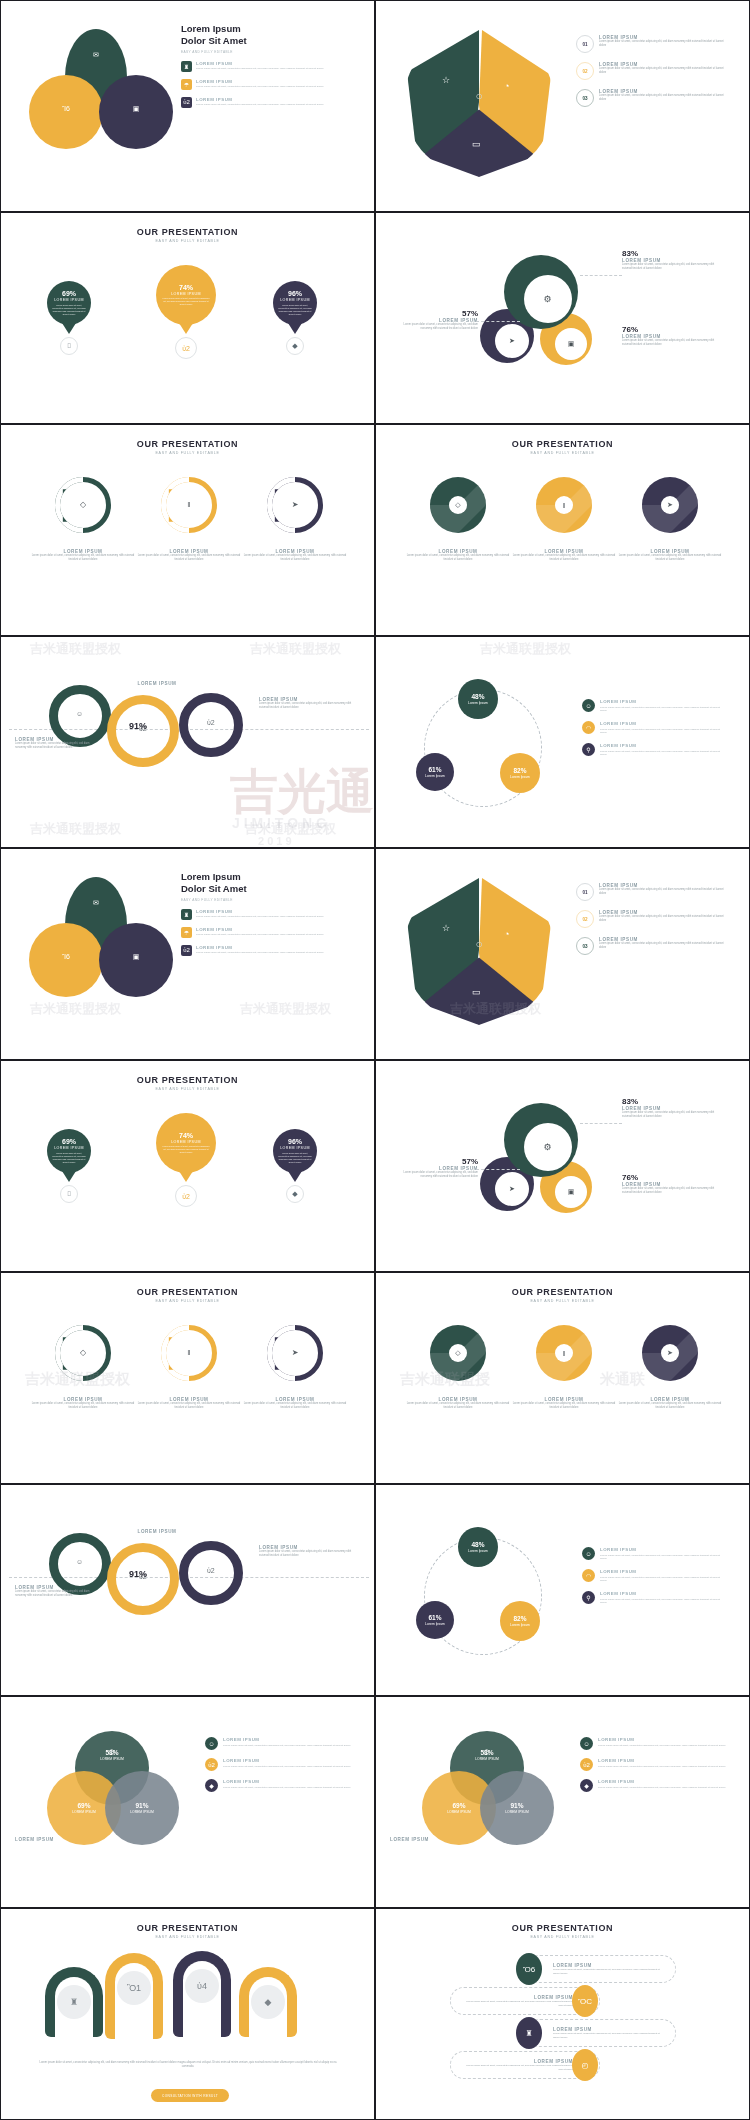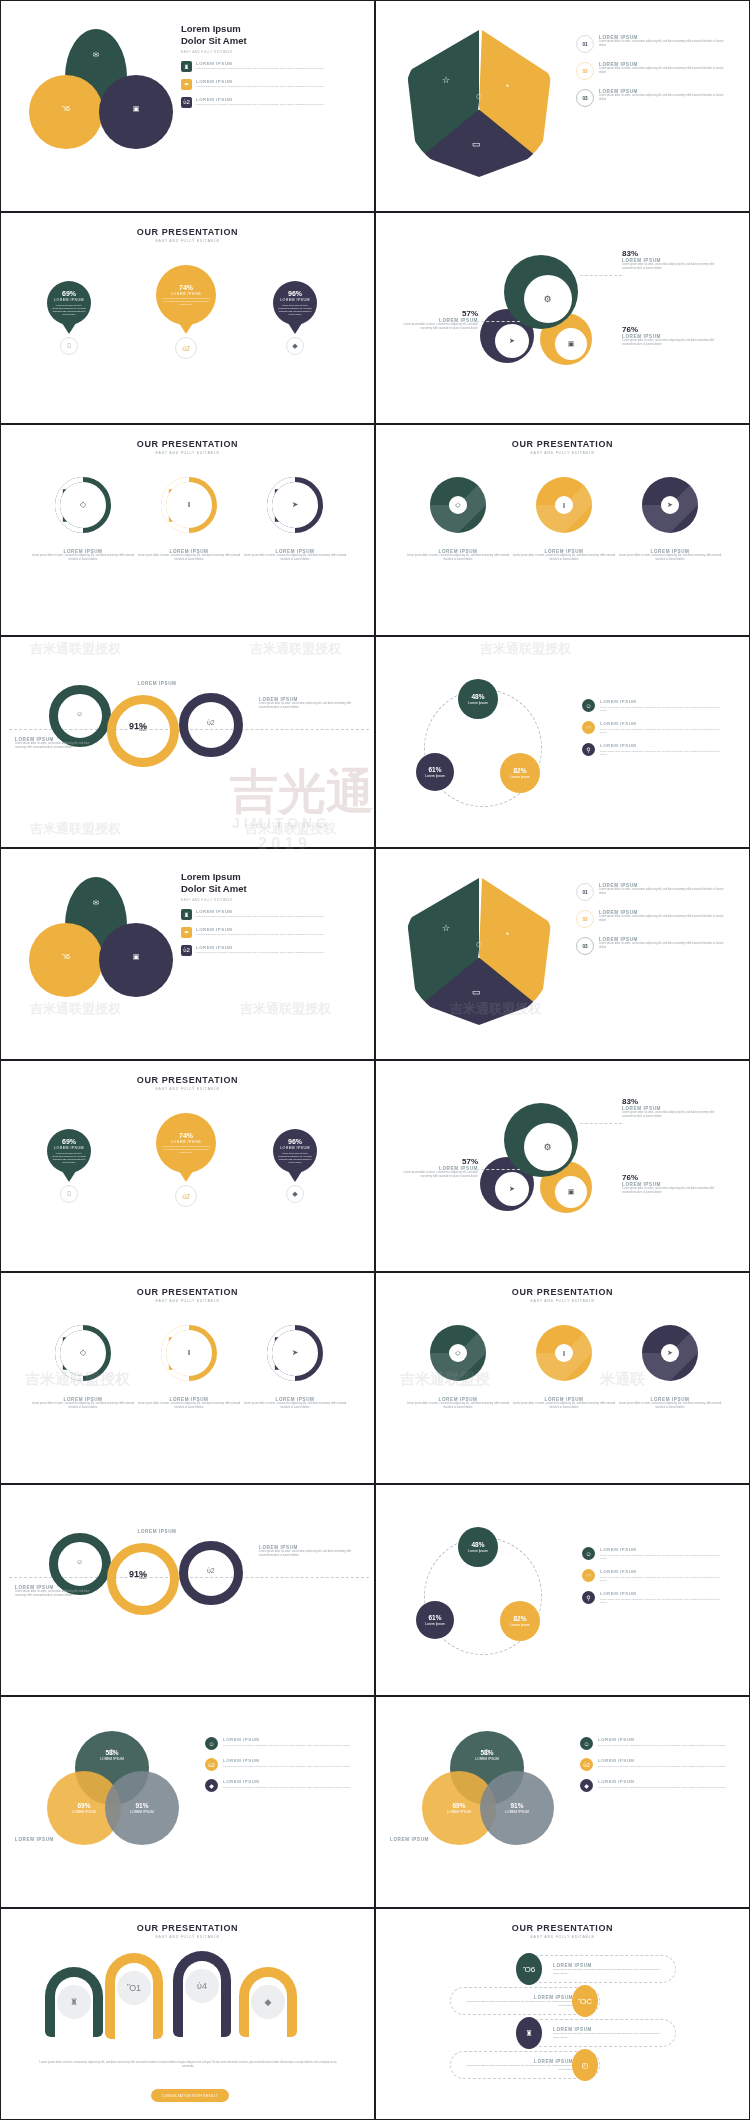--- a/index.html
+++ b/index.html
@@ -749,21 +749,21 @@
         </div>
         <div style="position: absolute; left: 196px; top: 140px; width: 26px; height: 32px; border-radius: 50%; background: rgb(238, 177, 64); color: rgb(255, 255, 255); display: flex; align-items: center; justify-content: center; font-size: 8px;">◴</div>
       </div>
     </div>
   <div id="wm-layer">
       <div class="wm2" style="left: 30px; top: 640px; font-size: 13px;">吉米通联盟授权</div>
       <div class="wm2" style="left: 250px; top: 640px; font-size: 13px;">吉米通联盟授权</div>
       <div class="wm2" style="left: 480px; top: 640px; font-size: 13px;">吉米通联盟授权</div>
       <div class="wm" style="left: 230px; top: 760px; font-size: 48px;">吉光通</div>
       <div class="wm2" style="left: 232px; top: 815px; font-size: 14px;">J I M I T O N G</div>
-      <div class="wm2" style="left: 258px; top: 835px; font-size: 16px;">2 0 1 9</div>
+      <div class="wm2" style="left: 258px; top: 835px; font-size: 11px;">2 0 1 9</div>
       <div class="wm2" style="left: 30px; top: 820px; font-size: 13px;">吉米通联盟授权</div>
       <div class="wm2" style="left: 245px; top: 820px; font-size: 13px;">吉米通联盟授权</div>
       <div class="wm2" style="left: 30px; top: 1000px; font-size: 13px;">吉米通联盟授权</div>
       <div class="wm2" style="left: 240px; top: 1000px; font-size: 13px;">吉米通联盟授权</div>
       <div class="wm2" style="left: 450px; top: 1000px; font-size: 13px;">吉米通联盟授权</div>
       <div class="wm2" style="left: 25px; top: 1370px; font-size: 15px;">吉米通联盟授权</div>
       <div class="wm2" style="left: 400px; top: 1370px; font-size: 15px;">吉米通联盟授</div>
       <div class="wm2" style="left: 600px; top: 1370px; font-size: 15px;">米通联</div>
     </div>
 </div>

